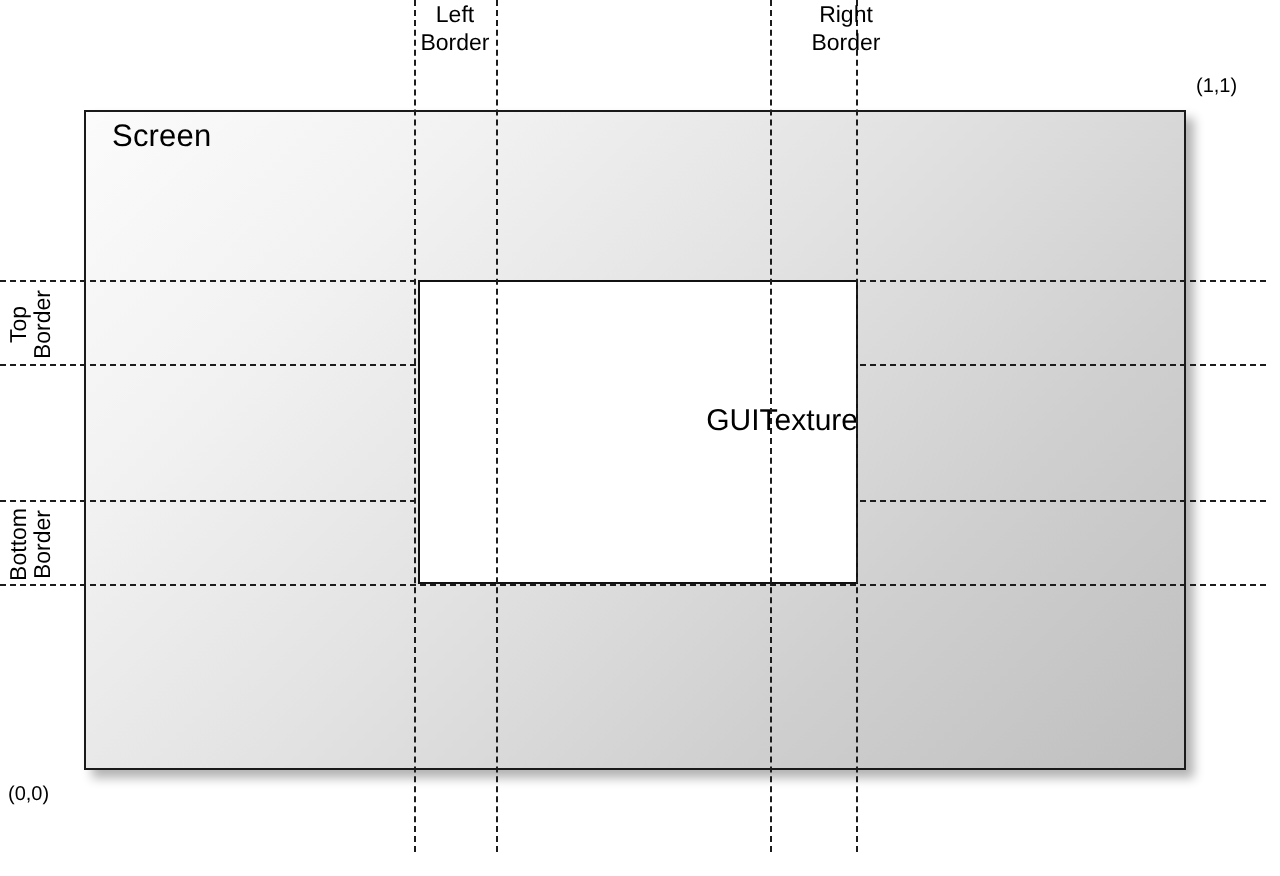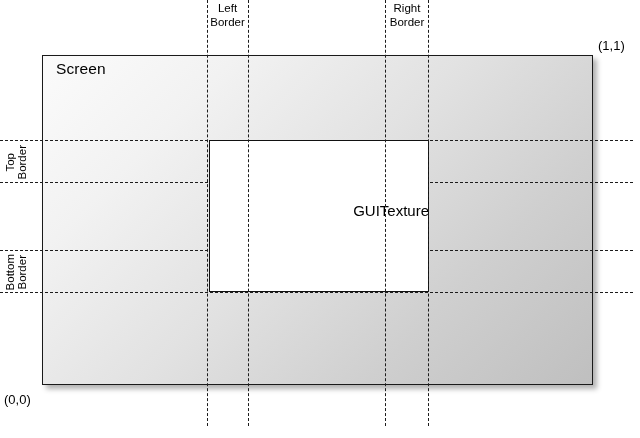--- a/index.html
+++ b/index.html
@@ -108,21 +108,21 @@
     writing-mode: vertical-rl;
     transform: rotate(180deg);
     font-size: 11.5px;
     line-height: 12px;
     white-space: nowrap;
   }
 
   
   .corner-label {
     position: absolute;
-    font-size: 13px;
+    font-size: 10px;
     white-space: nowrap;
   }
   .corner-tr { left: 598px; top: 38px; }
   .corner-bl { left: 4px;  top: 392px; text-align: center; }
 </style>
 </head>
 <body>
 
 <div id="stage">
 
@@ -140,21 +140,21 @@
   <div class="vline" style="left:207px"></div>
   <div class="vline" style="left:248px"></div>
   <div class="vline" style="left:385px"></div>
   <div class="vline" style="left:428px"></div>
 
   <div class="top-label" style="left:197px; top:2px; width:61px;">
     <span class="l1">Left</span>
     <span class="l2">Border</span>
   </div>
 
-  <div class="top-label" style="left:376px; top:2px; width:62px;">
+  <div class="top-label" style="left:392px; top:2px; width:62px;">
     <span class="l1">Right</span>
     <span class="l2">Border</span>
   </div>
 
   <div class="side-label" style="left:4px; top:142px; height:40px;">
     <span>Top</span>
     <span>Border</span>
   </div>
 
   <div class="side-label" style="left:4px; top:252px; height:40px;">

